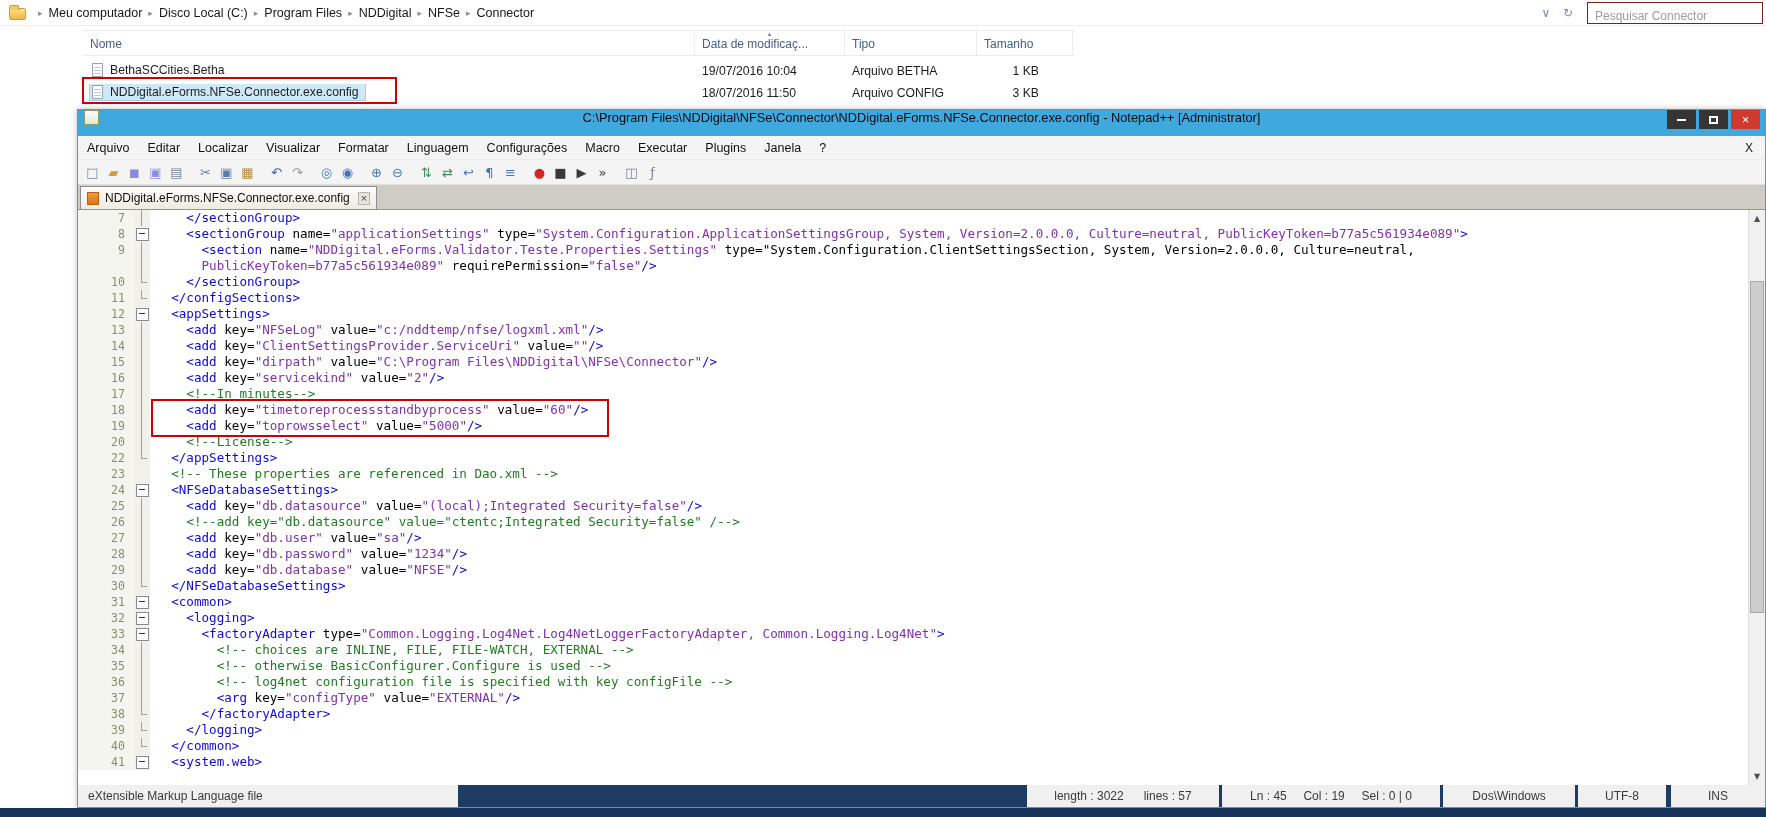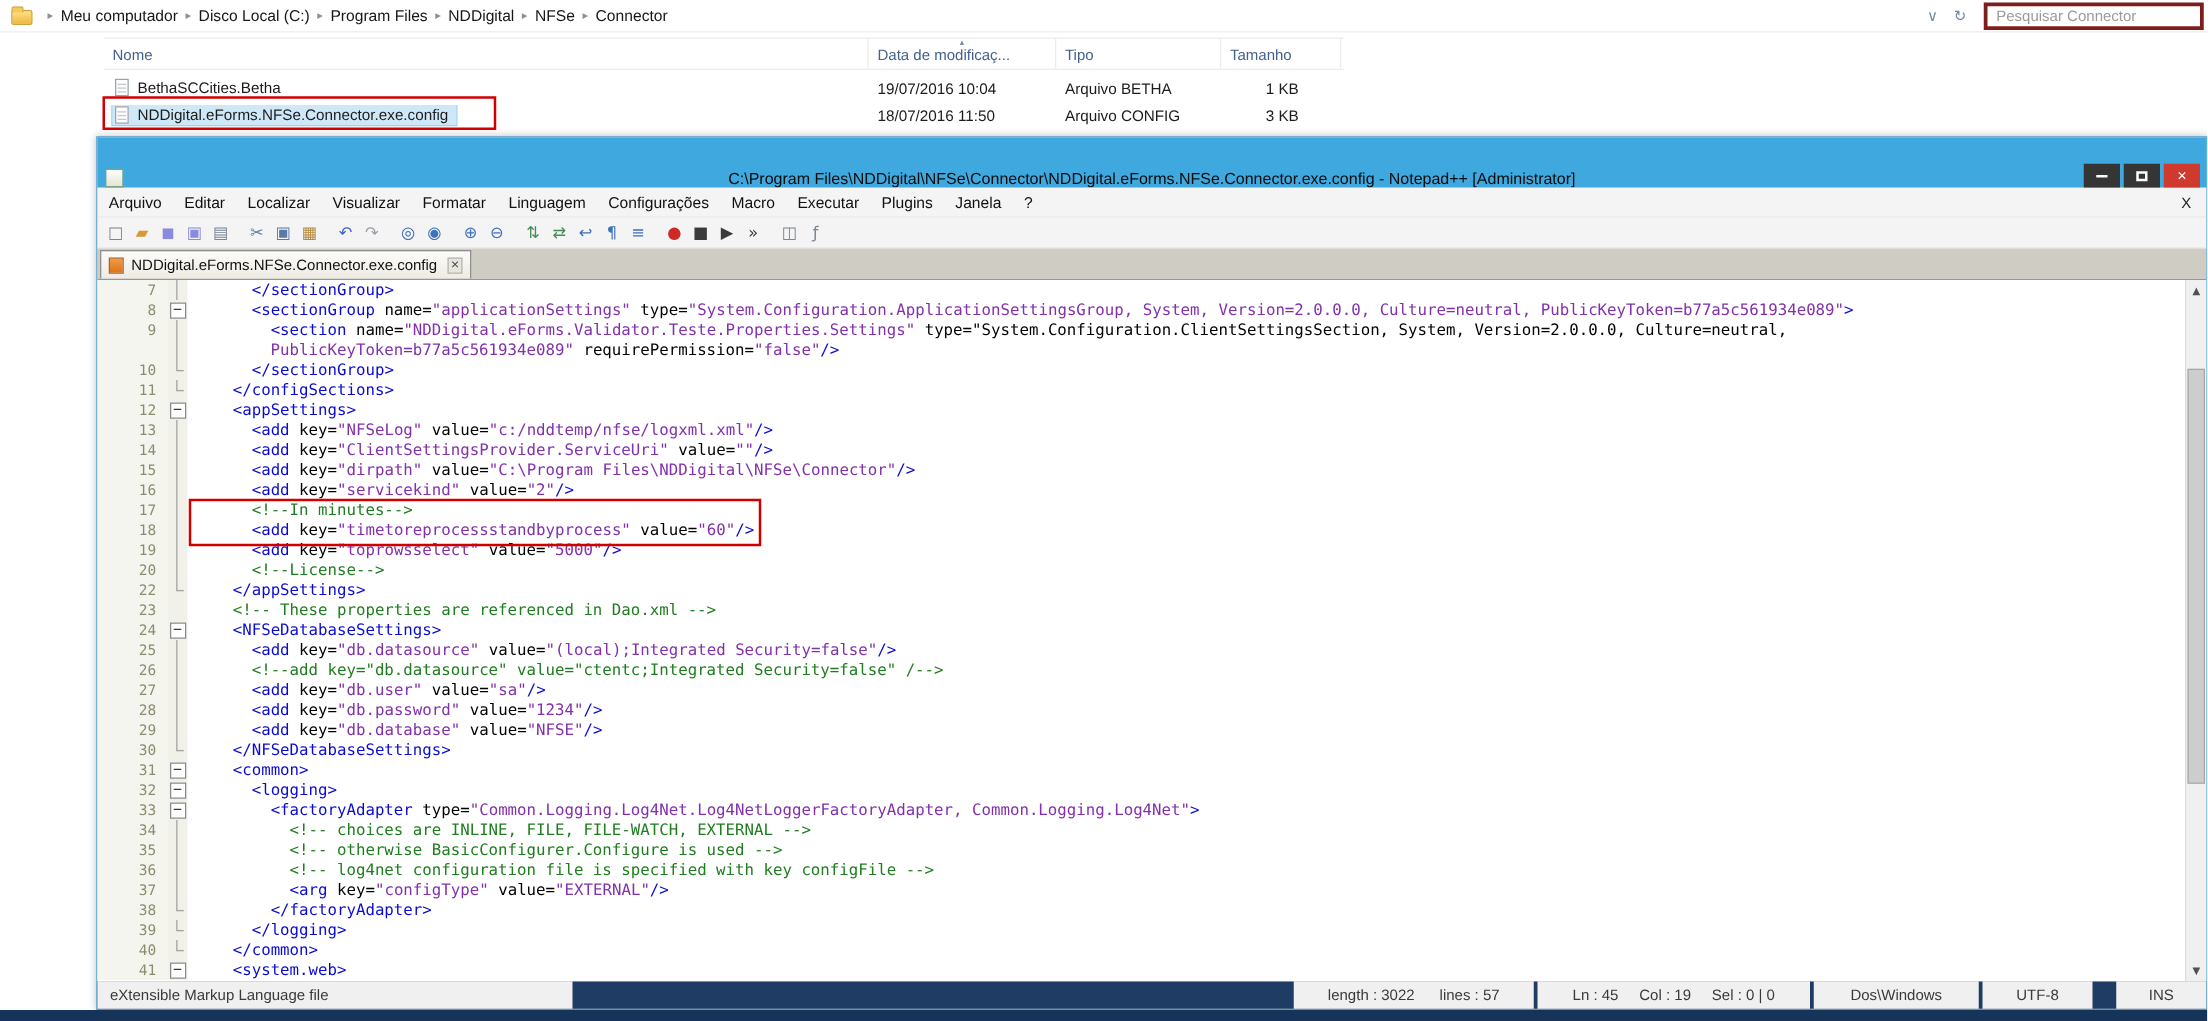--- a/index.html
+++ b/index.html
@@ -9,41 +9,41 @@
 
   
   .addr-bar{position:absolute;top:0;left:0;width:1766px;height:26px;background:#fff;display:flex;align-items:center;border-bottom:1px solid #ededed}
   .folder-icon{width:17px;height:12px;background:linear-gradient(#ffe08a,#f0b73f);border:1px solid #caa23c;border-radius:2px;margin:2px 6px 0 9px;position:relative;flex:none}
   .folder-icon::before{content:"";position:absolute;top:-4px;left:-1px;width:8px;height:4px;background:#f6c95a;border:1px solid #caa23c;border-bottom:none;border-radius:2px 2px 0 0}
   .breadcrumb{display:flex;align-items:center}
   .bc-sep{color:#8f8f8f;font-size:9px;margin:0 6px;font-family:"DejaVu Sans",sans-serif}
   .bc-item{font-size:12.5px;color:#171717;white-space:nowrap;cursor:default}
   .addr-right{margin-left:auto;display:flex;align-items:center;height:100%}
   .addr-btn{width:22px;text-align:center;color:#6f8cab;font-size:12px;font-family:"DejaVu Sans",sans-serif}
-  .search-box{width:176px;height:22px;border:3px solid #7f1d1d;margin:0 3px 0 8px;display:flex;align-items:center;background:#fff}
+  .search-box{width:176px;height:22px;border:1px solid #7f1d1d;margin:0 3px 0 8px;display:flex;align-items:flex-end;background:#fff}
   .search-box input{border:none;outline:none;width:160px;margin-left:7px;font-size:12px;color:#707070;font-family:"Liberation Sans",sans-serif;background:transparent}
   .search-box input::placeholder{color:#9b9b9b;opacity:1}
 
   
   .file-table{position:absolute;left:83px;top:30px;width:992px}
   .cols{display:flex;height:26px;border-top:1px solid #ececec;border-bottom:1px solid #ececec;background:#fff}
   .col-h{font-size:12px;color:#44618a;padding:6px 0 0 7px;border-right:1px solid #ececec;position:relative;white-space:nowrap;overflow:hidden}
   .sort-caret{position:absolute;top:0;left:50%;transform:translateX(-50%);font-size:7px;color:#6f8db0;line-height:7px;font-family:"DejaVu Sans",sans-serif}
   .rows{padding-top:4px}
   .frow{display:flex;height:22px;align-items:center;font-size:12.2px;color:#1c1c1c}
   .fcell{padding-left:7px;white-space:nowrap;overflow:hidden}
   .cw0{width:612px}.cw1{width:150px}.cw2{width:132px}.cw3{width:96px;text-align:right;padding-right:34px}
   .file-icon{display:inline-block;width:11px;height:14px;background:#fdfdfd;border:1px solid #9aa4ae;margin-right:7px;vertical-align:-2px;position:relative;flex:none}
   .file-icon::after{content:"";position:absolute;left:1px;top:3px;width:7px;height:1px;background:#c0c8d0;box-shadow:0 3px 0 #c0c8d0,0 6px 0 #c0c8d0}
   .name-wrap{display:inline-flex;align-items:flex-start;padding:1px 6px 1px 2px}
   .frow.selected .name-wrap{background:#cfe8f8;outline:1px solid #9ecfee}
 
   
   .npp{position:absolute;left:77px;top:109px;width:1689px;height:699px;border:1px solid #4e9ccb;background:#f4f4f4;display:flex;flex-direction:column;box-shadow:0 0 6px rgba(0,0,0,.25)}
-  .titlebar{height:40px;background:#3fa8df;display:flex;align-items:flex-end;position:relative;flex:none}
+  .titlebar{height:26px;background:#3fa8df;display:flex;align-items:flex-start;position:relative;flex:none}
   .npp-icon{width:15px;height:15px;margin-left:6px;background:linear-gradient(#fefefe,#dfe7d2);border:1px solid #8aa06a;z-index:2;flex:none}
   .title-text{position:absolute;left:110px;right:110px;text-align:center;font-size:12.8px;color:#0b0b0b;white-space:nowrap;overflow:hidden}
   .win-btns{margin-left:auto;display:flex;gap:3px;padding-right:5px;z-index:2}
   .win-btn{width:29px;height:19px;display:flex;align-items:center;justify-content:center}
   .btn-min,.btn-max{background:#353535}
   .btn-close{background:#d03a2e;color:#fff;font-size:13px;line-height:13px}
   .glyph-min{width:9px;height:2px;background:#fff}
   .glyph-max{width:9px;height:8px;border:2px solid #fff}
 
   .menubar{height:23px;background:#f4f4f4;display:flex;align-items:center;font-size:12.5px;color:#111;flex:none}
@@ -57,42 +57,42 @@
   .tabbar{height:24px;background:#cfccc3;display:flex;align-items:flex-end;padding-left:2px;flex:none}
   .tab{height:23px;background:linear-gradient(#fdfcf9,#eeebe3);border:1px solid #8f8f8f;border-bottom:none;display:flex;align-items:center;padding:0 6px;font-size:12px;color:#111}
   .tab-doc-icon{width:12px;height:13px;background:linear-gradient(#f09a46,#dd7518);border:1px solid #b85f12;margin-right:6px;flex:none}
   .tab-close{margin-left:8px;color:#444;font-size:11px;line-height:11px;padding:0 2px;border:1px solid #b5b5b5;background:#e8e5dd}
 
   .editor{flex:1;background:#fff;display:flex;position:relative;overflow:hidden;border-top:1px solid #969696}
   .code-col{flex:1;overflow:hidden}
   .crow{display:flex;height:16px;line-height:16px;font-family:"DejaVu Sans Mono",monospace;font-size:12.6px}
   .ln{width:56px;flex:none;text-align:right;padding-right:9px;color:#8c8c6e;background:#f5f5f0;font-size:11.6px}
   .fold{width:16px;flex:none;background:#f1f1ea;position:relative}
-  .code{white-space:pre;padding-left:21px;color:#000}
+  .code{white-space:pre;padding-left:6px;color:#000}
   .tk-tag{color:#0b0bd0}.tk-attr{color:#000000}.tk-str{color:#8330ac}.tk-cmt{color:#1e7d1e}
   .fold.f-line::before{content:"";position:absolute;left:7px;top:0;bottom:0;width:1px;background:#9f9f9f}
   .fold.f-end::before{content:"";position:absolute;left:7px;top:0;height:8px;width:1px;background:#9f9f9f}
   .fold.f-end::after{content:"";position:absolute;left:7px;top:8px;width:6px;height:1px;background:#9f9f9f}
   .fold.f-box::before{content:"";position:absolute;left:2px;top:2px;width:11px;height:11px;border:1px solid #8a8a8a;background:#fff}
   .fold.f-box::after{content:"";position:absolute;left:5px;top:7px;width:6px;height:1px;background:#3a3a3a}
 
   .vscroll{width:17px;flex:none;background:#f0f0f0;border-left:1px solid #dcdcdc;position:relative}
   .varrow{position:absolute;left:0;width:16px;height:17px;color:#505050;font-size:8px;display:flex;align-items:center;justify-content:center;font-family:"DejaVu Sans",sans-serif}
   .varrow.up{top:0}.varrow.down{bottom:0}
   .vthumb{position:absolute;left:1px;width:14px;top:71px;height:332px;background:#cdcdcd;border:1px solid #a8a8a8}
 
   .statusbar{height:22px;background:#1e3c64;display:flex;align-items:stretch;font-size:12px;color:#3a3a3a;flex:none}
   .sseg{background:#f0f0f0;display:flex;align-items:center;padding:0 10px;white-space:pre;overflow:hidden}
   .sseg.doc{width:380px;justify-content:flex-start}
   .sfill{flex:1}
   .sseg.len{width:192px;margin-left:3px;justify-content:center}
   .sseg.pos{width:218px;margin-left:3px;justify-content:center}
   .sseg.eol{width:132px;margin-left:3px;justify-content:center}
   .sseg.enc{width:88px;margin-left:3px;justify-content:center}
-  .sseg.ins{width:72px;margin-left:19px;justify-content:center}
+  .sseg.ins{width:94px;margin-left:5px;justify-content:center}
 
   .taskbar{position:absolute;left:0;top:808px;width:1766px;height:9px;background:#16335a}
 
   .annot{position:absolute;border:2px solid #d10000;z-index:60;pointer-events:none}
   .annot1{left:82px;top:77px;width:315px;height:27px}
   .annot2{left:151px;top:399px;width:458px;height:38px}
 </style>
 </head>
 <body>
 

